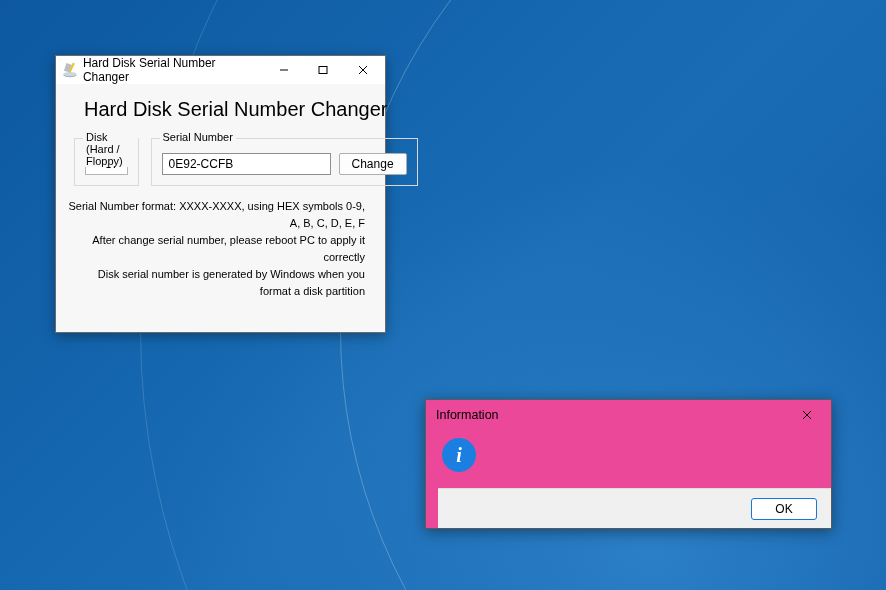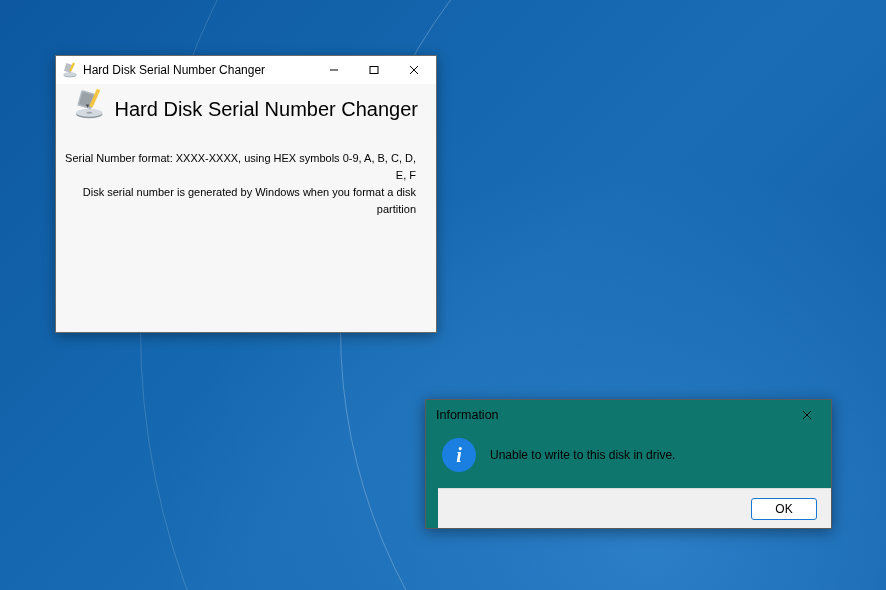--- a/index.html
+++ b/index.html
@@ -16,21 +16,21 @@
   }
   
   .arc { position:absolute; border:1px solid rgba(255,255,255,0.25); border-radius:50%; }
   .arc1 { width:1100px; height:1100px; left:340px; top:-220px; }
   .arc2 { width:1500px; height:1500px; left:140px; top:-420px; border-color:rgba(255,255,255,0.15);}
   
   
   .win {
     position:absolute;
     left:55px; top:55px;
-    width:382px; height:278px;
+    width:331px; height:278px;
     background:#f7f7f7;
     border:1px solid #6a6a6a;
     box-shadow:0 3px 12px rgba(0,0,0,.35);
   }
   .titlebar {
     height:28px;
     display:flex; align-items:center;
     padding:0 2px 0 6px;
     background:#fff;
   }
@@ -71,21 +71,21 @@
   .close-btn {
     margin-left:auto; height:24px; width:70px;
     border:1.5px solid #1778d4; border-radius:3px; background:#fff;
     font-size:12px; display:flex; align-items:center; justify-content:center;
   }
 
   
   .dlg {
     position:absolute; left:425px; top:399px;
     width:407px; height:130px;
-    background:#0f766e; border:1px solid #5a5a5a;
+    background:#ec4899; border:1px solid #5a5a5a;
     box-shadow:0 3px 14px rgba(0,0,0,.4);
   }
   .dlg-title { height:30px; display:flex; align-items:center; padding:0 2px 0 10px; font-size:12.5px;}
   .dlg-title .tb-btn{ width:44px; height:30px;}
   .dlg-body { display:flex; align-items:center; padding:8px 16px 0 16px; gap:14px; }
   .info-icon {
     width:34px; height:34px; border-radius:50%;
     background:#1a7fe0; color:#fff; font-family:Georgia,serif;
     font-style:italic; font-weight:bold; font-size:20px;
     display:flex; align-items:center; justify-content:center;
@@ -147,39 +147,53 @@
         <ellipse cx="21" cy="34" rx="4" ry="1.3" fill="#9aa4ab"></ellipse>
         <rect x="7" y="5" width="20" height="22" rx="2" fill="#b3bac0" transform="rotate(16 17 16)"></rect>
         <rect x="9" y="7" width="16" height="18" rx="1" fill="#9aa2a8" transform="rotate(16 17 16)"></rect>
         <rect x="26" y="1" width="5" height="26" fill="#f5c542" transform="rotate(24 28.5 14)"></rect>
         <polygon points="21,27 25,25 25,30" fill="#4a4a4a" transform="rotate(24 28.5 14)"></polygon>
       </svg>
     </span>
     <span class="app-title">Hard Disk Serial Number Changer</span>
   </div>
 
+  <div class="groups">
+    <div class="gbox disk">
+      <span class="legend">Disk (Hard / Floppy)</span>
+      <div class="disk-select">
+        <span>C:</span>
+        <span class="chev">▾</span>
+      </div>
+    </div>
+    <div class="gbox sn">
+      <span class="legend">Serial Number</span>
+      <input class="sn-input" type="text" value="0E92-CCFB" style="">
+      <span class="btn">Change</span>
+    </div>
+  </div>
 
   <div class="info-block">
     <div>Serial Number format: XXXX-XXXX, using HEX symbols 0-9, A, B, C, D, E, F</div>
+    <div>After change serial number, please reboot PC to apply it correctly</div>
     <div>Disk serial number is generated by Windows when you format a disk partition</div>
   </div>
 
 </div>
 
 <div class="dlg">
   <div class="dlg-title">
     <span>Information</span>
     <span class="tb-spacer"></span>
     <span class="tb-btn">
       <svg viewBox="0 0 10 10">
           <line x1="1" y1="1" x2="9" y2="9" stroke="#000"></line>
           <line x1="9" y1="1" x2="1" y2="9" stroke="#000"></line>
         </svg>
     </span>
   </div>
   <div class="dlg-body">
     <div class="info-icon">i</div>
-    <div class="dlg-msg">Unable to write to this disk in drive.</div>
   </div>
   <div class="dlg-footer">
     <span class="ok-btn">OK</span>
   </div>
 </div>
 
 </body></html>

